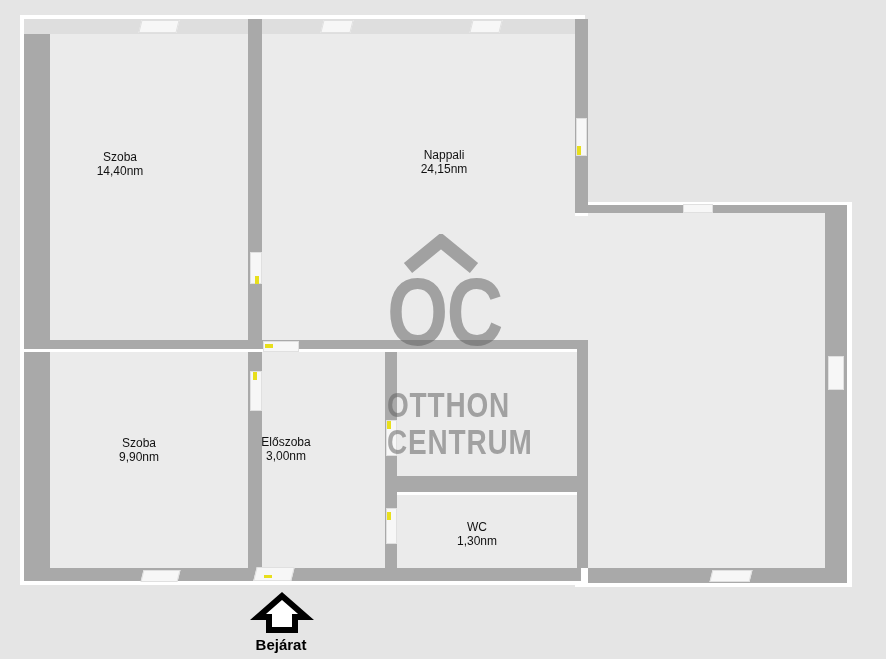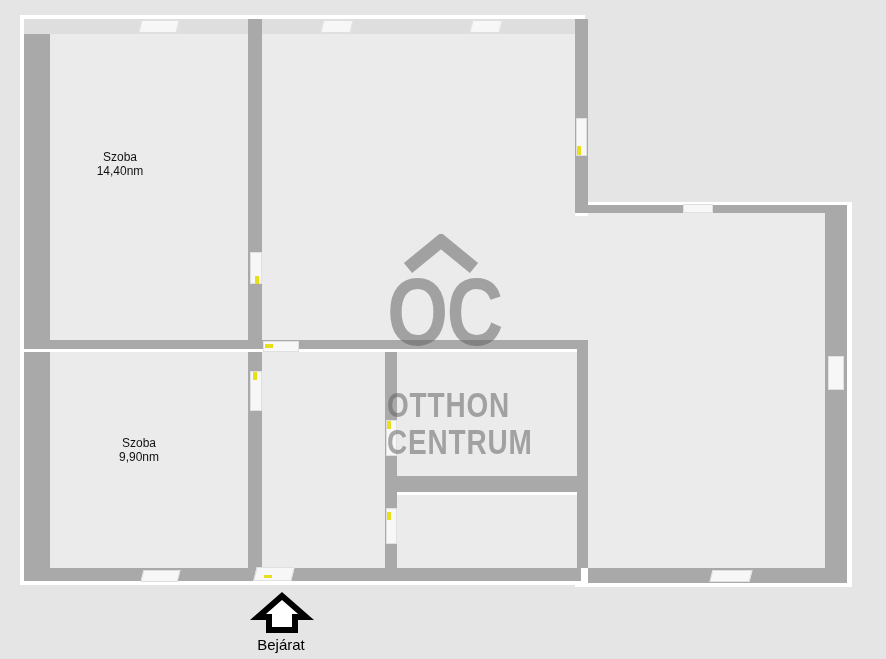--- a/index.html
+++ b/index.html
@@ -42,21 +42,21 @@
   }
   .wm-line{
     font-size:35px;
     line-height:36px;
     transform:scaleX(0.80);
     transform-origin:left top;
     letter-spacing:1px;
     white-space:nowrap;
   }
   .entrance-label{
-    font-weight:normal;
+    font-weight:bold;
     font-size:15px;
     color:#000000;
     text-align:center;
     width:120px;
   }
 </style>
 </head>
 <body>
 
 <div id="stage">
@@ -119,23 +119,35 @@
     </svg>
     <div class="abs watermark wm-oc" style="left:2px;top:30px;">OC</div>
     <div class="abs watermark wm-line" style="left:2px;top:153px;">OTTHON</div>
     <div class="abs watermark wm-line" style="left:2px;top:190px;">CENTRUM</div>
   </div>
 
   <div class="abs room-label" style="left:60px;top:150px;">
     <span>Szoba</span>
     <span>14,40nm</span>
   </div>
+  <div class="abs room-label" style="left:384px;top:148px;">
+    <span>Nappali</span>
+    <span>24,15nm</span>
+  </div>
   <div class="abs room-label" style="left:79px;top:436px;">
     <span>Szoba</span>
     <span>9,90nm</span>
+  </div>
+  <div class="abs room-label" style="left:226px;top:435px;">
+    <span>Előszoba</span>
+    <span>3,00nm</span>
+  </div>
+  <div class="abs room-label" style="left:417px;top:520px;">
+    <span>WC</span>
+    <span>1,30nm</span>
   </div>
 
   <svg class="abs" width="64" height="44" style="left:250px;top:592px;">
     <polygon points="32,4 56,25 45,25 45,38 19,38 19,25 8,25" fill="#ffffff" stroke="#000000" stroke-width="6" stroke-linejoin="miter"></polygon>
   </svg>
   <div class="abs entrance-label" style="left:221px;top:636px;">Bejárat</div>
 
 </div>
 
 </body></html>

